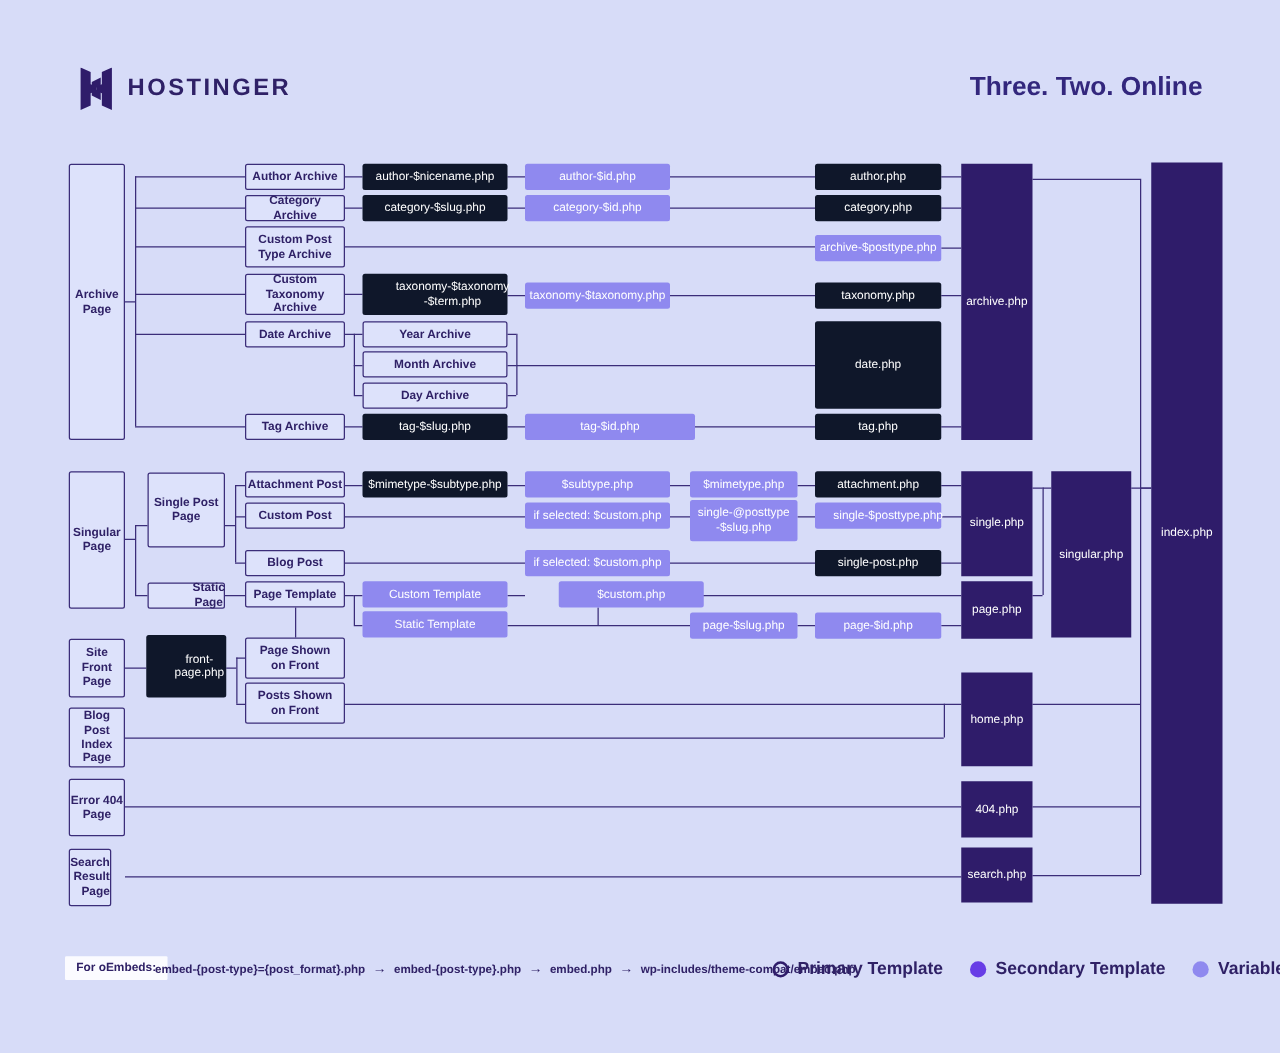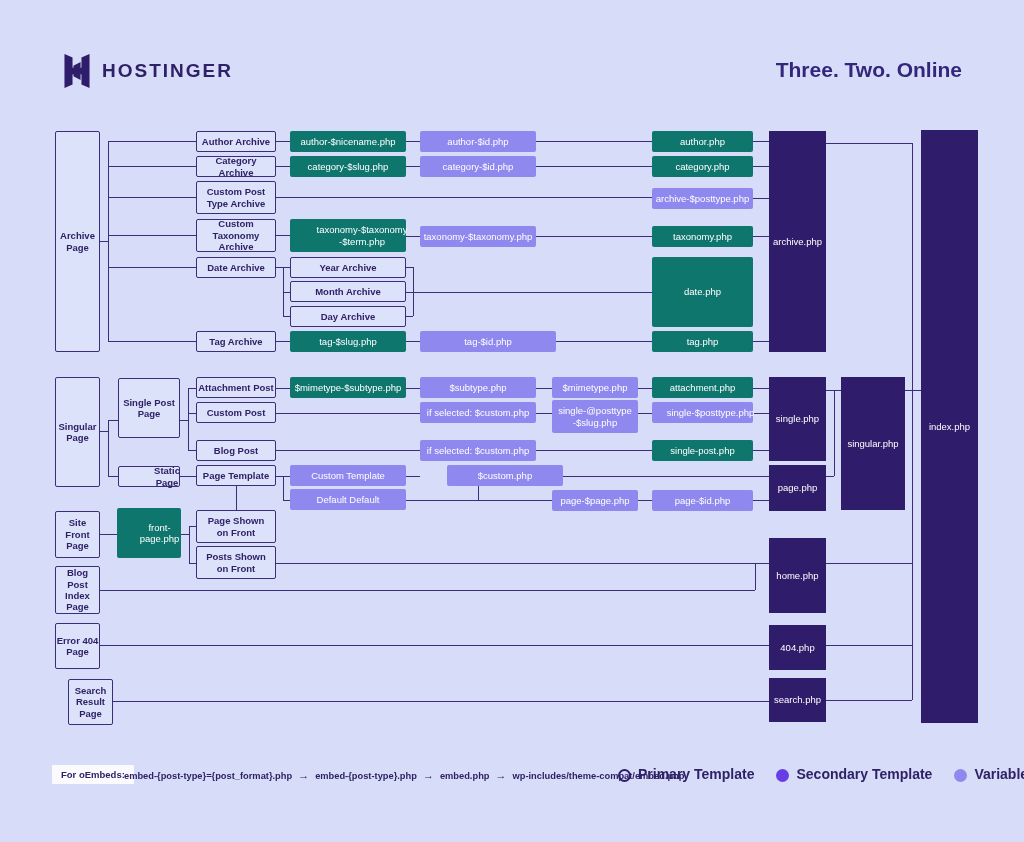--- a/index.html
+++ b/index.html
@@ -20,21 +20,21 @@
   
   .node{
     position:absolute;box-sizing:border-box;
     display:flex;align-items:center;justify-content:center;
     text-align:center;white-space:pre-line;
     font-size:9.5px;line-height:1.2;border-radius:2px;
   }
   .node.outline{
     background:#dde2fb;border:1.4px solid #3b2d79;color:#2f2166;font-weight:700;
   }
-  .node.secondary{background:#0f766e;color:#ffffff;font-weight:400;}
+  .node.secondary{background:#0f172a;color:#ffffff;font-weight:400;}
   .node.variable{background:#8f89ef;color:#ffffff;font-weight:400;}
   .node.dark{background:#2f1c6a;color:#ffffff;font-weight:400;border-radius:0;}
   .edge{position:absolute;background:#3b2d79;}
   
   .footer{position:absolute;left:0;top:762px;width:1024px;height:28px;}
   .oembed-label{
     position:absolute;left:52px;top:3px;background:#fbfbff;color:#2f2166;
     font-size:9.5px;font-weight:700;padding:4px 9px;border-radius:1px;
   }
   .oembed-chain{position:absolute;left:124px;top:7px;font-size:9.3px;font-weight:700;color:#2f2166;white-space:nowrap;}
@@ -158,21 +158,21 @@
       <div class="node outline" style="left: 55px; top: 377px; width: 45px; height: 110px;">Singular
 Page</div>
       <div class="node outline" style="left: 55px; top: 511px; width: 45px; height: 47px;">Site
 Front
 Page</div>
       <div class="node outline" style="left: 55px; top: 566px; width: 45px; height: 48px;">Blog Post
 Index
 Page</div>
       <div class="node outline" style="left: 55px; top: 623px; width: 45px; height: 46px;">Error 404
 Page</div>
-      <div class="node outline" style="left: 68px; top: 679px; width: 45px; height: 46px;">Search
+      <div class="node outline" style="left: 55px; top: 679px; width: 34px; height: 46px; text-align: right;">Search
 Result
 Page</div>
       <div class="node outline" style="left: 196px; top: 131px; width: 80px; height: 21px;">Author Archive</div>
       <div class="node outline" style="left: 196px; top: 156px; width: 80px; height: 21px;">Category Archive</div>
       <div class="node outline" style="left: 196px; top: 181px; width: 80px; height: 33px;">Custom Post
 Type Archive</div>
       <div class="node outline" style="left: 196px; top: 219px; width: 80px; height: 33px;">Custom Taxonomy
 Archive</div>
       <div class="node outline" style="left: 196px; top: 257px; width: 80px; height: 21px;">Date Archive</div>
       <div class="node outline" style="left: 196px; top: 331px; width: 80px; height: 21px;">Tag Archive</div>
@@ -210,23 +210,23 @@
       <div class="node variable" style="left: 420px; top: 226px; width: 116px; height: 21px;">taxonomy-$taxonomy.php</div>
       <div class="node variable" style="left: 420px; top: 331px; width: 136px; height: 21px;">tag-$id.php</div>
       <div class="node variable" style="left: 420px; top: 377px; width: 116px; height: 21px;">$subtype.php</div>
       <div class="node variable" style="left: 420px; top: 402px; width: 116px; height: 21px;">if selected: $custom.php</div>
       <div class="node variable" style="left: 420px; top: 440px; width: 116px; height: 21px;">if selected: $custom.php</div>
       <div class="node variable" style="left: 552px; top: 377px; width: 86px; height: 21px;">$mimetype.php</div>
       <div class="node variable" style="left: 552px; top: 400px; width: 86px; height: 33px;">single-@posttype
 -$slug.php</div>
       <div class="node variable" style="left: 652px; top: 402px; width: 101px; height: 21px; padding-left: 16px;">single-$posttype.php</div>
       <div class="node variable" style="left: 290px; top: 465px; width: 116px; height: 21px;">Custom Template</div>
-      <div class="node variable" style="left: 290px; top: 489px; width: 116px; height: 21px;">Default Default</div>
+      <div class="node variable" style="left: 290px; top: 489px; width: 116px; height: 21px;">Static Template</div>
       <div class="node variable" style="left: 420px; top: 465px; width: 116px; height: 21px; margin-left: 27px;">$custom.php</div>
-      <div class="node variable" style="left: 552px; top: 490px; width: 86px; height: 21px;">page-$page.php</div>
+      <div class="node variable" style="left: 552px; top: 490px; width: 86px; height: 21px;">page-$slug.php</div>
       <div class="node variable" style="left: 652px; top: 490px; width: 101px; height: 21px;">page-$id.php</div>
       <div class="node dark" style="left: 769px; top: 131px; width: 57px; height: 221px;">archive.php</div>
       <div class="node dark" style="left: 769px; top: 377px; width: 57px; height: 84px;">single.php</div>
       <div class="node dark" style="left: 769px; top: 465px; width: 57px; height: 46px;">page.php</div>
       <div class="node dark" style="left: 841px; top: 377px; width: 64px; height: 133px;">singular.php</div>
       <div class="node dark" style="left: 921px; top: 130px; width: 57px; height: 593px;">index.php</div>
       <div class="node dark" style="left: 769px; top: 538px; width: 57px; height: 75px;">home.php</div>
       <div class="node dark" style="left: 769px; top: 625px; width: 57px; height: 45px;">404.php</div>
       <div class="node dark" style="left: 769px; top: 678px; width: 57px; height: 44px;">search.php</div>
     </div>

